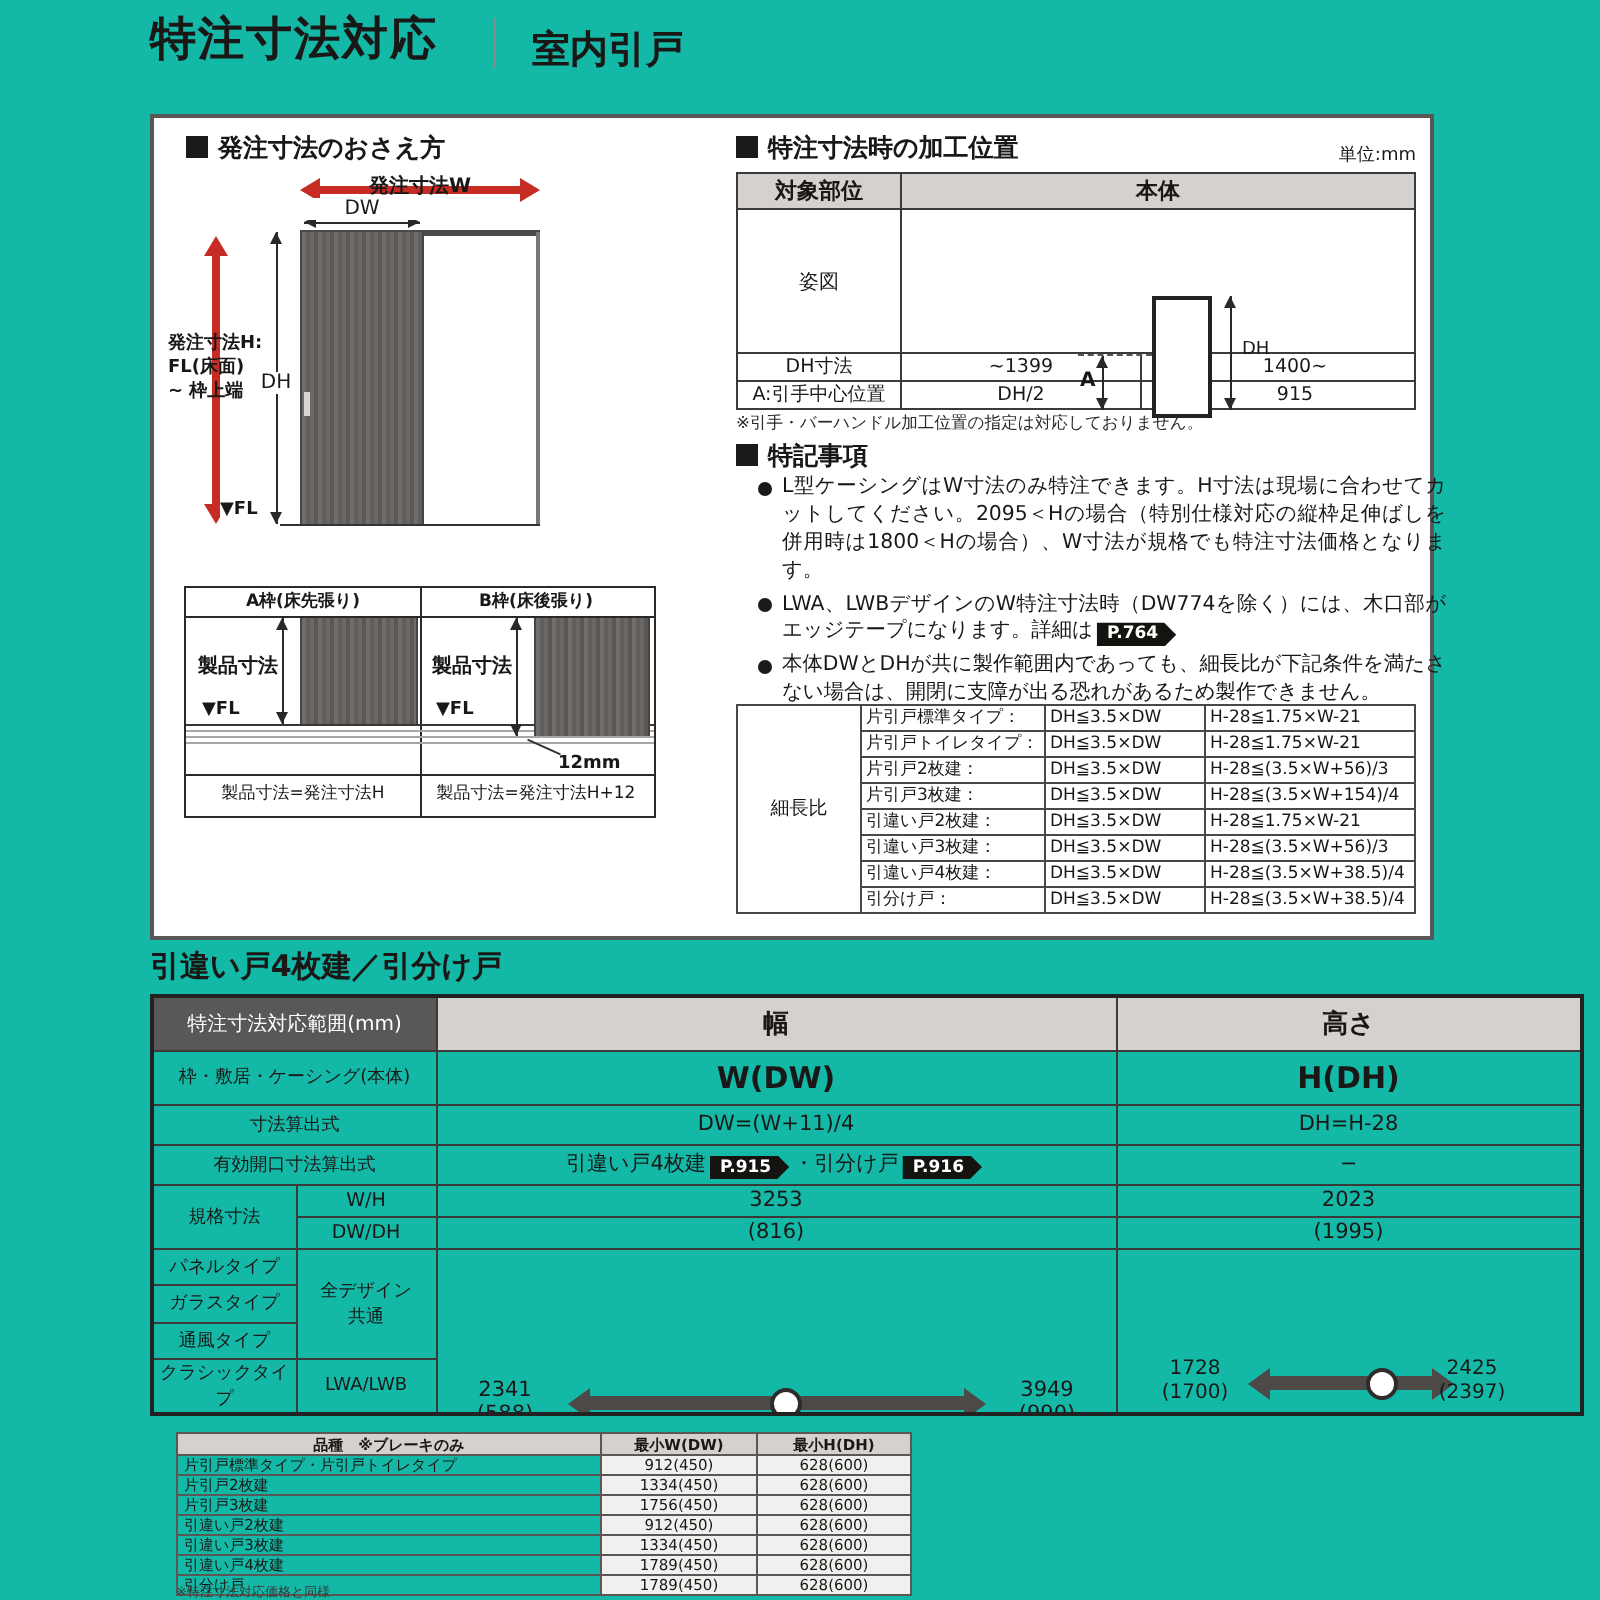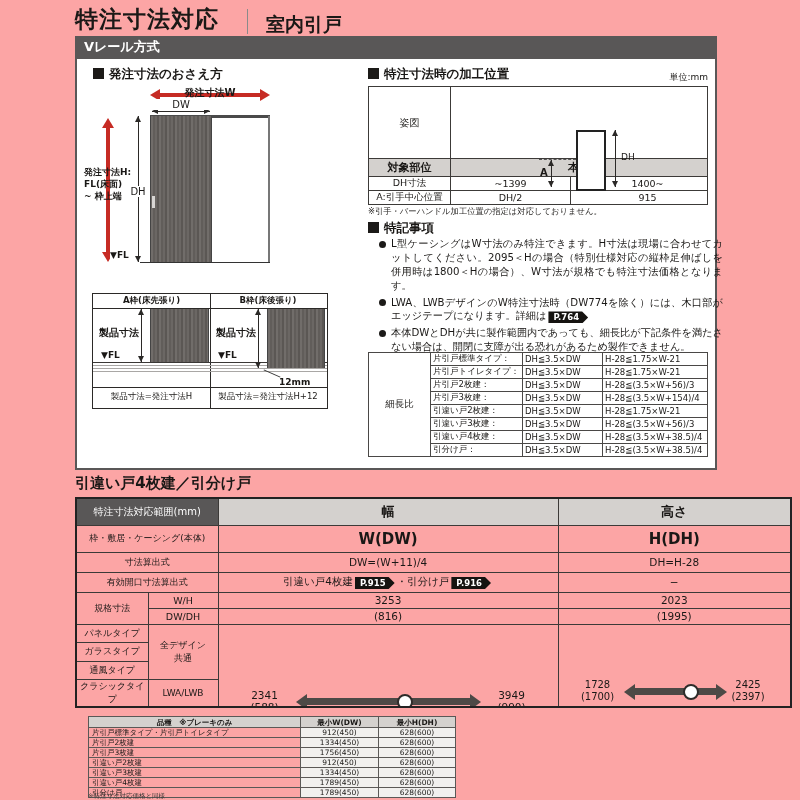--- a/index.html
+++ b/index.html
@@ -1,16 +1,16 @@
 <!DOCTYPE html>
 <html><head>
 <meta charset="utf-8">
 <style>
   html,body{margin:0;padding:0;background:#fff;}
-  .page{position:relative;width:800px;height:800px;background:#fca5a5;overflow:hidden;
+  .page{position:relative;width:800px;height:800px;background:#14b8a6;overflow:hidden;
         font-family:"DejaVu Sans","Liberation Sans",sans-serif;color:#1a1816;}
   .abs{position:absolute;}
   
   .page-title{left:75px;top:4px;font-size:23px;font-weight:bold;letter-spacing:1px;}
   .title-divider{left:247px;top:9px;width:1px;height:25px;background:#8a8a8a;}
   .page-subtitle{left:266px;top:12px;font-size:19px;font-weight:bold;}
   .method-bar{left:75px;top:36px;width:642px;height:21px;background:#595757;color:#fff;
               font-size:13px;font-weight:bold;line-height:21px;padding-left:9px;box-sizing:border-box;}
   .main-box{left:75px;top:57px;width:642px;height:413px;border:2px solid #595757;box-sizing:border-box;background:#fff;}
   
@@ -102,21 +102,20 @@
   .lbl10{position:absolute;font-size:10px;}
 </style>
 </head>
 <body>
 
 <div class="page">
 
   <div class="abs page-title">特注寸法対応</div>
   <div class="abs title-divider"></div>
   <div class="abs page-subtitle">室内引戸</div>
-  <div class="abs method-bar">Vレール方式</div>
   <div class="abs main-box"></div>
 
   <div class="abs sec-h" style="left:93px;top:66px;">
     <span class="sq"></span><span>発注寸法のおさえ方</span>
   </div>
   <div class="abs" style="left:150px;top:86px;width:120px;text-align:center;font-size:10px;font-weight:bold;z-index:2;">発注寸法W</div>
   <div class="arrow-h-red" style="left:160px;top:93px;width:100px;"></div>
   <div class="abs" style="left:150px;top:99px;width:62px;text-align:center;font-size:10px;background:#fff;z-index:2;">DW</div>
   <div class="dim-h" style="left:152px;top:111px;width:58px;"></div>
   <div class="abs" style="left:150px;top:115px;width:120px;height:3px;background:#4a4a4a;"></div>
@@ -165,36 +164,36 @@
     <span class="sq"></span><span>特注寸法時の加工位置</span>
   </div>
   <div class="abs" style="left:608px;top:71px;width:100px;text-align:right;font-size:9px;">単位:mm</div>
 
   <table class="ptbl">
     <colgroup>
         <col style="width:82px">
         <col>
       </colgroup>
     <tbody>
-        <tr style="height:72px;">
+        <tr style="height:18px;">
+      <td class="hd">対象部位</td>
+      <td class="hd">本体</td>
+    </tr>
+    <tr style="height:72px;">
       <td style="font-size:10px;">姿図</td>
       <td style="padding:0;">
         <div class="fillrel">
           <div style="position:absolute;left:125px;top:7px;width:26px;height:57px;border:2px solid #222;background:#fff;"></div>
           <div class="dim-v" style="left:164px;top:7px;height:57px;"></div>
           <div style="position:absolute;left:170px;top:29px;font-size:9px;">DH</div>
           <div style="position:absolute;left:88px;top:36px;width:37px;border-top:1.5px dashed #555;"></div>
           <div class="dim-v" style="left:100px;top:37px;height:27px;"></div>
           <div style="position:absolute;left:89px;top:44px;font-size:10px;font-weight:bold;">A</div>
         </div>
       </td>
-    </tr>
-    <tr style="height:18px;">
-      <td class="hd">対象部位</td>
-      <td class="hd">本体</td>
     </tr>
     <tr style="height:13px;">
       <td>DH寸法</td>
       <td style="padding:0;">
             <div class="splitwrap">
         <span>~1399</span>
         <span>1400~</span>
       </div>
           </td>
     </tr>
@@ -321,21 +320,21 @@
     </tr>
     <tr style="height:16px;">
       <td class="subh">DW/DH</td>
       <td class="num">(816)</td>
       <td class="num">(1995)</td>
     </tr>
     <tr style="height:18px;">
       <td class="typec">パネルタイプ</td>
       <td rowspan="3" class="typec prelines">全デザイン
 共通</td>
-      <td rowspan="4" style="padding:16px;">
+      <td rowspan="4" style="padding:4px;">
         <div class="fillrel">
           <div class="gband" style="left:60px;right:60px;top:0;bottom:0;"></div>
           <div class="dotline" style="left:169px;top:0;bottom:0;"></div>
           <div class="rbar" style="left:72px;right:72px;top:33px;"></div>
           <div class="rdot" style="left:162px;top:29px;"></div>
           <div class="rlbl" style="left:2px;top:24px;width:56px;">
             <span>2341</span>
                 <span>(588)</span>
           </div>
           <div class="rlbl" style="right:2px;top:24px;width:56px;">
@@ -347,21 +346,21 @@
       <td rowspan="4" style="padding:16px;">
         <div class="fillrel">
           <div class="gband" style="left:48px;right:46px;top:0;bottom:0;"></div>
           <div class="dotline" style="left:116px;top:0;bottom:0;"></div>
           <div class="rbar" style="left:60px;right:58px;top:23px;"></div>
           <div class="rdot" style="left:108px;top:19px;"></div>
           <div class="rlbl" style="left:0;top:14px;width:46px;font-size:10px;">
             <span>1728</span>
                 <span>(1700)</span>
           </div>
-          <div class="rlbl" style="right:4px;top:14px;width:44px;font-size:10px;">
+          <div class="rlbl" style="right:16px;top:14px;width:44px;font-size:10px;">
             <span>2425</span>
                 <span>(2397)</span>
           </div>
 
         </div>
       </td>
     </tr>
     <tr style="height:19px;">
           <td class="typec">ガラスタイプ</td>
         </tr>

